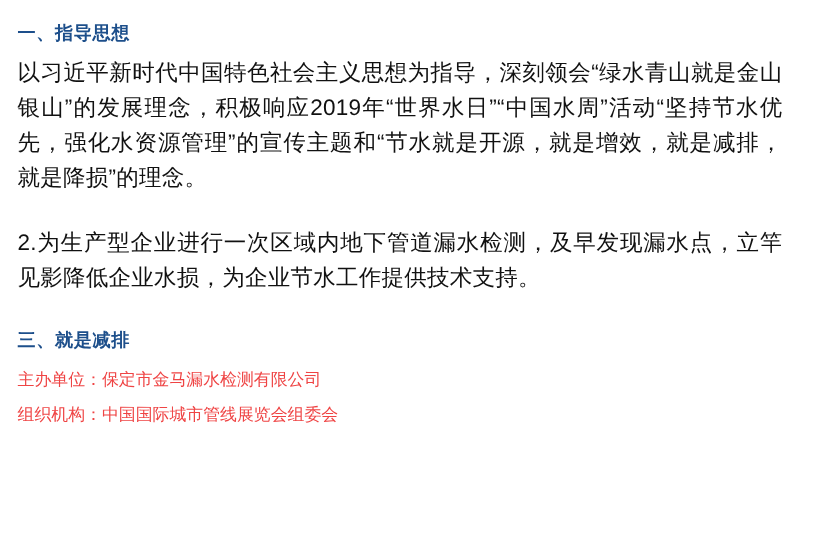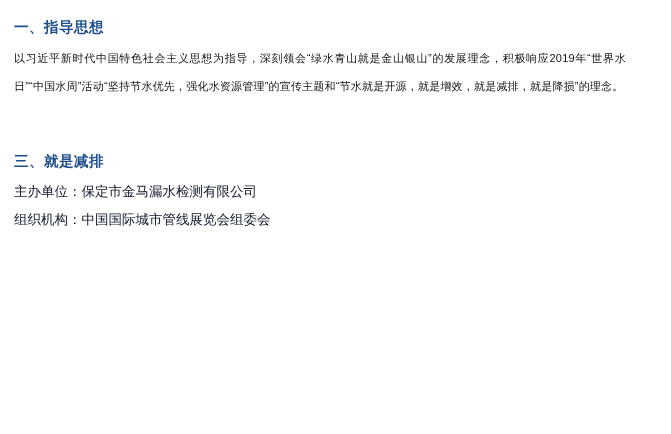--- a/index.html
+++ b/index.html
@@ -25,51 +25,52 @@
   .heading {
     font-size: 14.5px;
     font-weight: bold;
     color: #1d4f8b;
     line-height: 26px;
     margin: 0 0 4px 0;
     letter-spacing: 0.5px;
   }
   .heading-1 { margin-top: 0; }
   .body-text {
-    font-size: 11px;
+    font-size: 18px;
     line-height: 28px;
     color: #111111;
     text-align: justify;
     margin: 0;
     letter-spacing: 0.2px;
   }
   .para {
     margin: 0 0 2px 0;
   }
   .spacer-md { height: 22px; }
   .org-line {
     font-size: 13.5px;
     line-height: 28px;
-    color: #0f172a;
+    color: #ef4444;
     margin: 0;
   }
 </style>
 </head>
 <body>
 
 <div class="page">
 
   <div class="section">
     <div class="heading heading-1">一、指导思想</div>
     <p class="body-text para">以习近平新时代中国特色社会主义思想为指导，深刻领会“绿水青山就是金山银山”的发展理念，积极响应2019年“世界水日”“中国水周”活动“坚持节水优先，强化水资源管理”的宣传主题和“节水就是开源，就是增效，就是减排，就是降损”的理念。</p>
   </div>
 
   <div class="spacer-md"></div>
 
   <div class="section">
+    <p class="body-text para">2.为生产型企业进行一次区域内地下管道漏水检测，及早发现漏水点，立竿见影降低企业水损，为企业节水工作提供技术支持。</p>
   </div>
 
   <div class="spacer-md"></div>
 
   <div class="section">
     <div class="heading">三、就是减排</div>
     <p class="org-line">主办单位：保定市金马漏水检测有限公司</p>
     <p class="org-line">组织机构：中国国际城市管线展览会组委会</p>
   </div>
 

